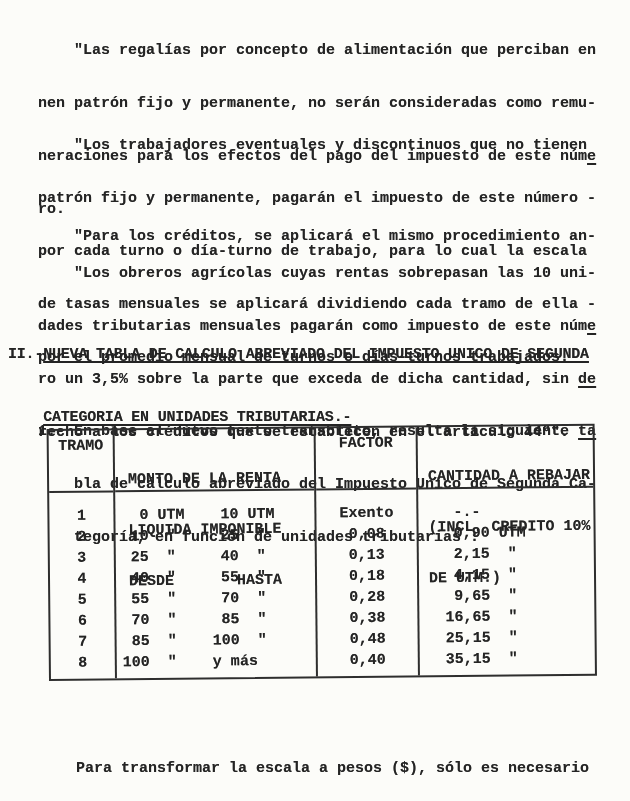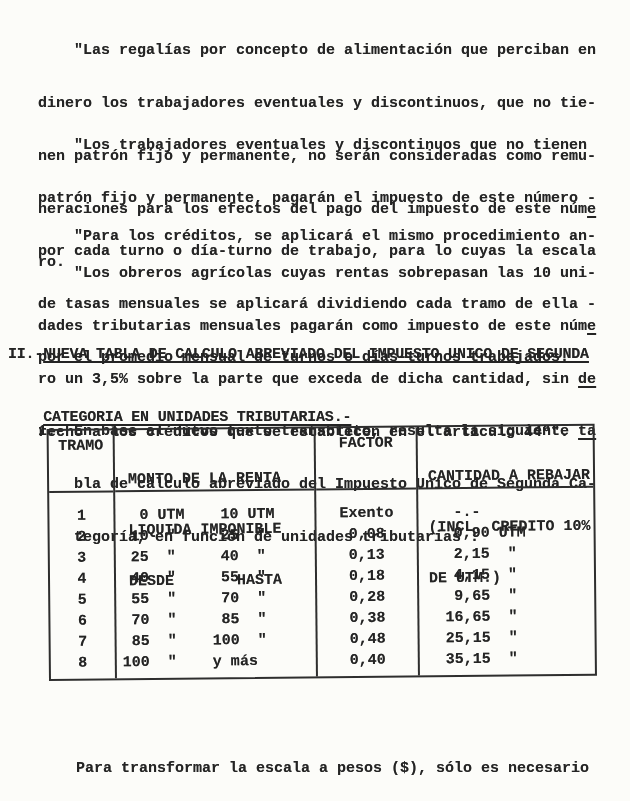--- a/index.html
+++ b/index.html
@@ -65,30 +65,29 @@
   .v2 .vrow { padding-left: 6px; }
   .v4 .vrow { padding-left: 26px; }
 </style>
 </head>
 <body>
 
 <div class="page">
 
   <div class="block para" style="top:7px">
     <div class="ln"><span>    "Las regalías por concepto de alimentación que perciban en</span><span class="u"></span></div>
-    <div class="ln"><span>dinero los trabajadores eventuales y discontinuos, que no tie-</span><span class="u"></span></div>
     <div class="ln"><span>nen patrón fijo y permanente, no serán consideradas como remu-</span><span class="u"></span></div>
     <div class="ln"><span>neraciones para los efectos del pago del impuesto de este núm</span><span class="u">e</span></div>
     <div class="ln"><span>ro.</span><span class="u"></span></div>
   </div>
 
   <div class="block para" style="top:102px">
     <div class="ln"><span>    "Los trabajadores eventuales y discontinuos que no tienen</span></div>
     <div class="ln"><span>patrón fijo y permanente, pagarán el impuesto de este número -</span></div>
-    <div class="ln"><span>por cada turno o día-turno de trabajo, para lo cuyas la escala</span></div>
+    <div class="ln"><span>por cada turno o día-turno de trabajo, para lo cual la escala</span></div>
     <div class="ln"><span>de tasas mensuales se aplicará dividiendo cada tramo de ella -</span></div>
     <div class="ln"><span>por el promedio mensual de turnos o días-turnos trabajados.</span></div>
   </div>
 
   <div class="block para" style="top:193px">
     <div class="ln"><span>    "Para los créditos, se aplicará el mismo procedimiento an-</span></div>
   </div>
 
   <div class="block para" style="top:230px">
     <div class="ln"><span>    "Los obreros agrícolas cuyas rentas sobrepasan las 10 uni-</span><span class="u"></span></div>

